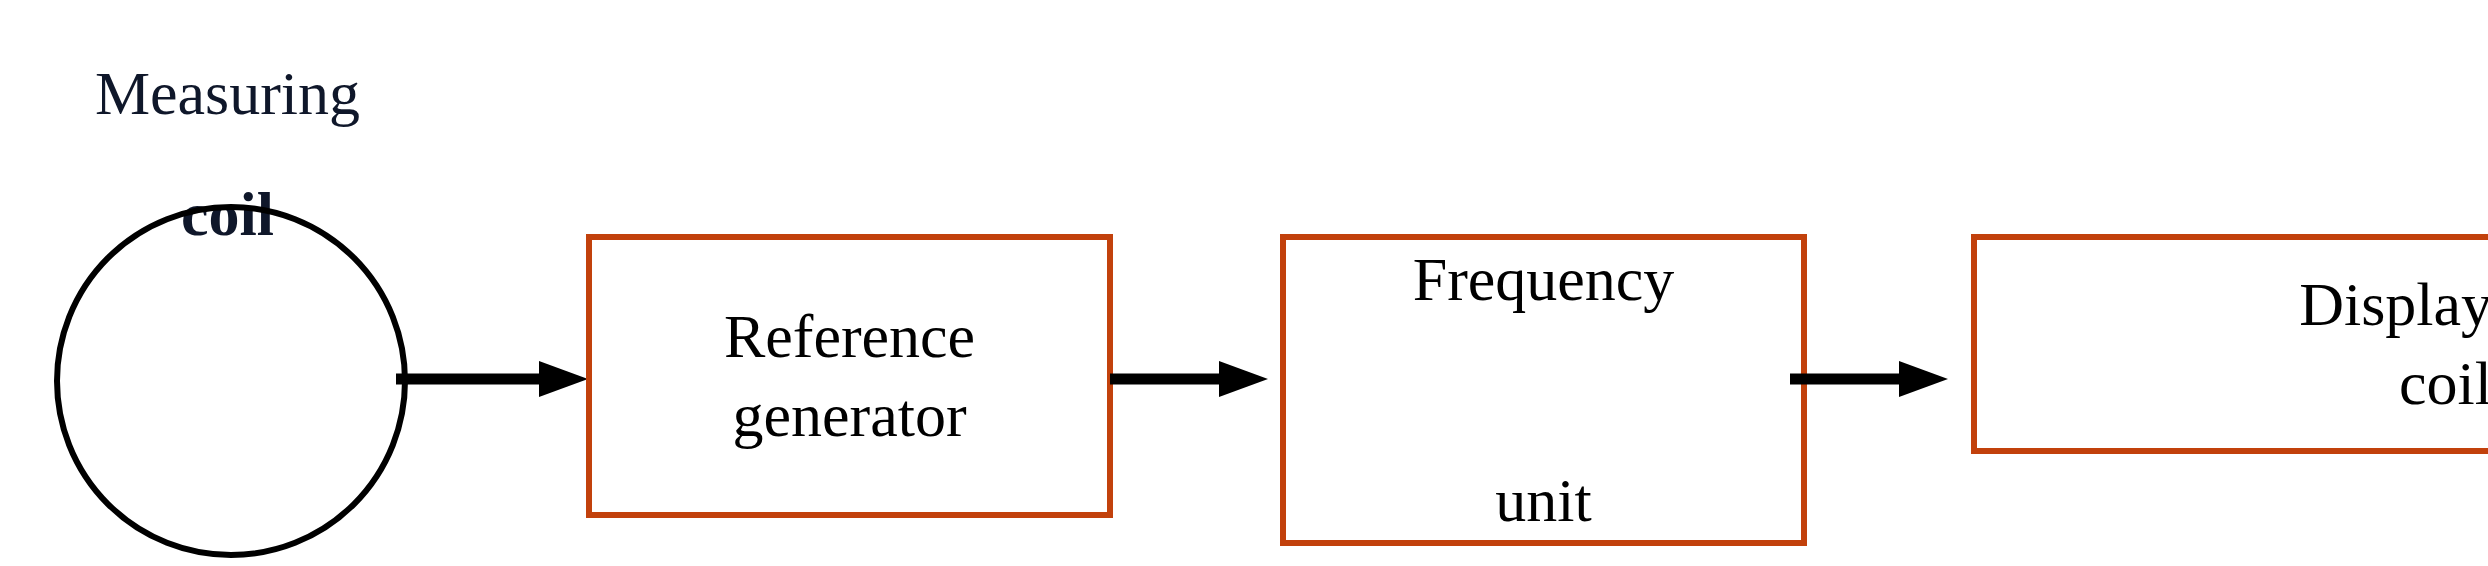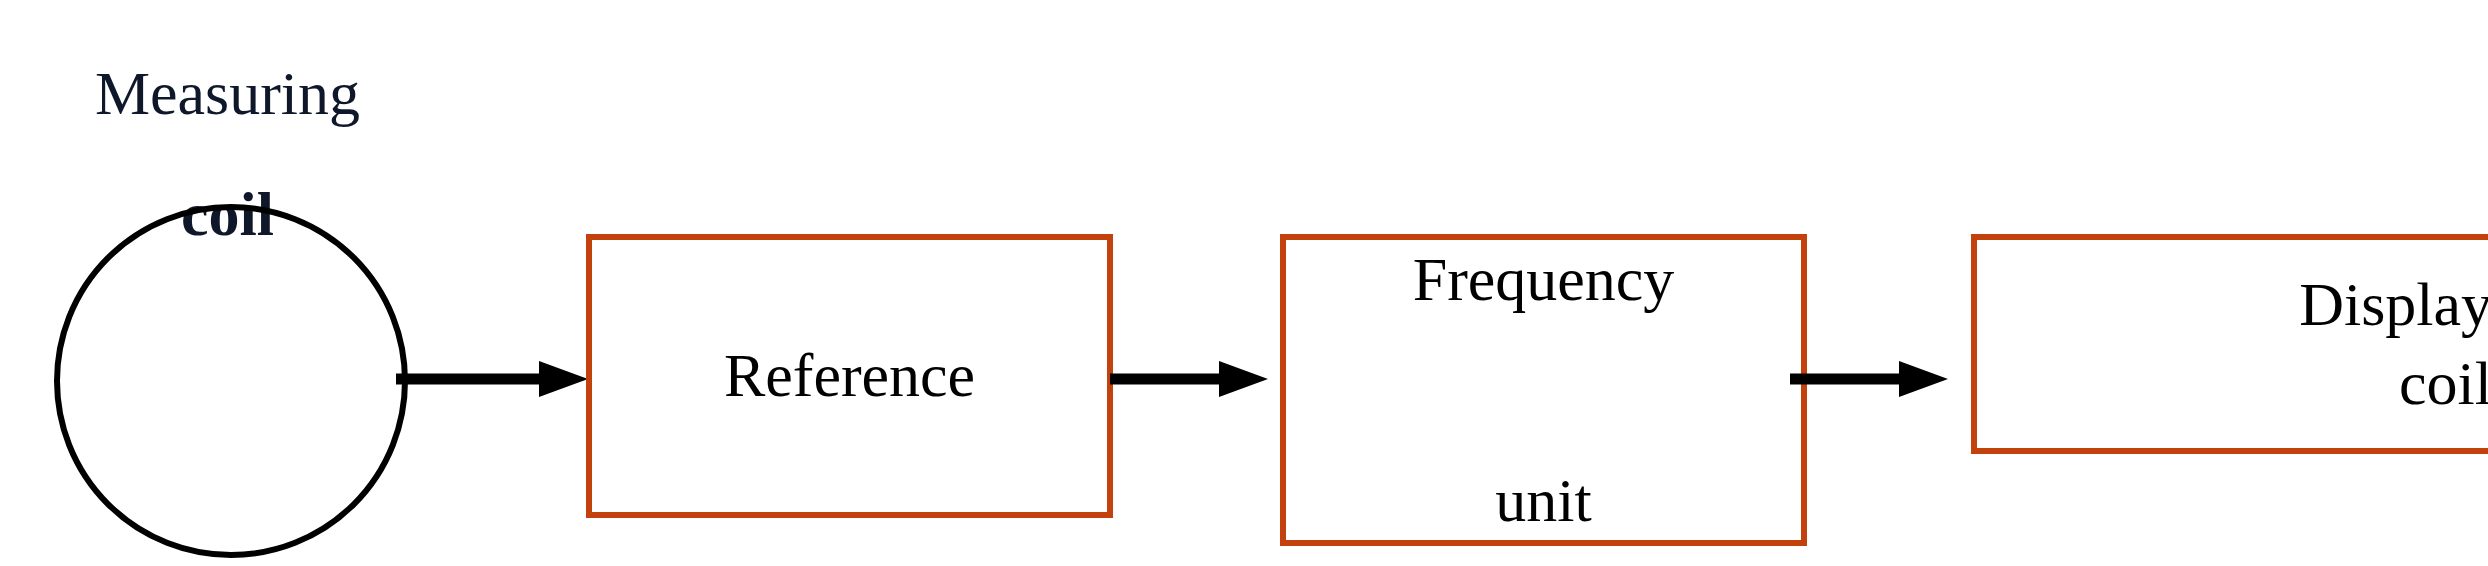--- a/index.html
+++ b/index.html
@@ -119,20 +119,21 @@
 
   <div class="arrow" id="arrow-coil-to-reference">
     <svg viewBox="0 0 192 40" preserveAspectRatio="none">
       <line x1="0" y1="20" x2="152" y2="20" stroke="#000000" stroke-width="11"></line>
       <polygon points="143,2 192,20 143,38" fill="#000000"></polygon>
     </svg>
   </div>
 
   <div class="block" id="block-reference-generator">
     <span class="block-line">Reference</span>
+    <span class="block-line">generator</span>
   </div>
 
   <div class="arrow" id="arrow-reference-to-frequency">
     <svg viewBox="0 0 158 40" preserveAspectRatio="none">
       <line x1="0" y1="20" x2="118" y2="20" stroke="#000000" stroke-width="11"></line>
       <polygon points="109,2 158,20 109,38" fill="#000000"></polygon>
     </svg>
   </div>
 
   <div class="block" id="block-frequency-meter">

